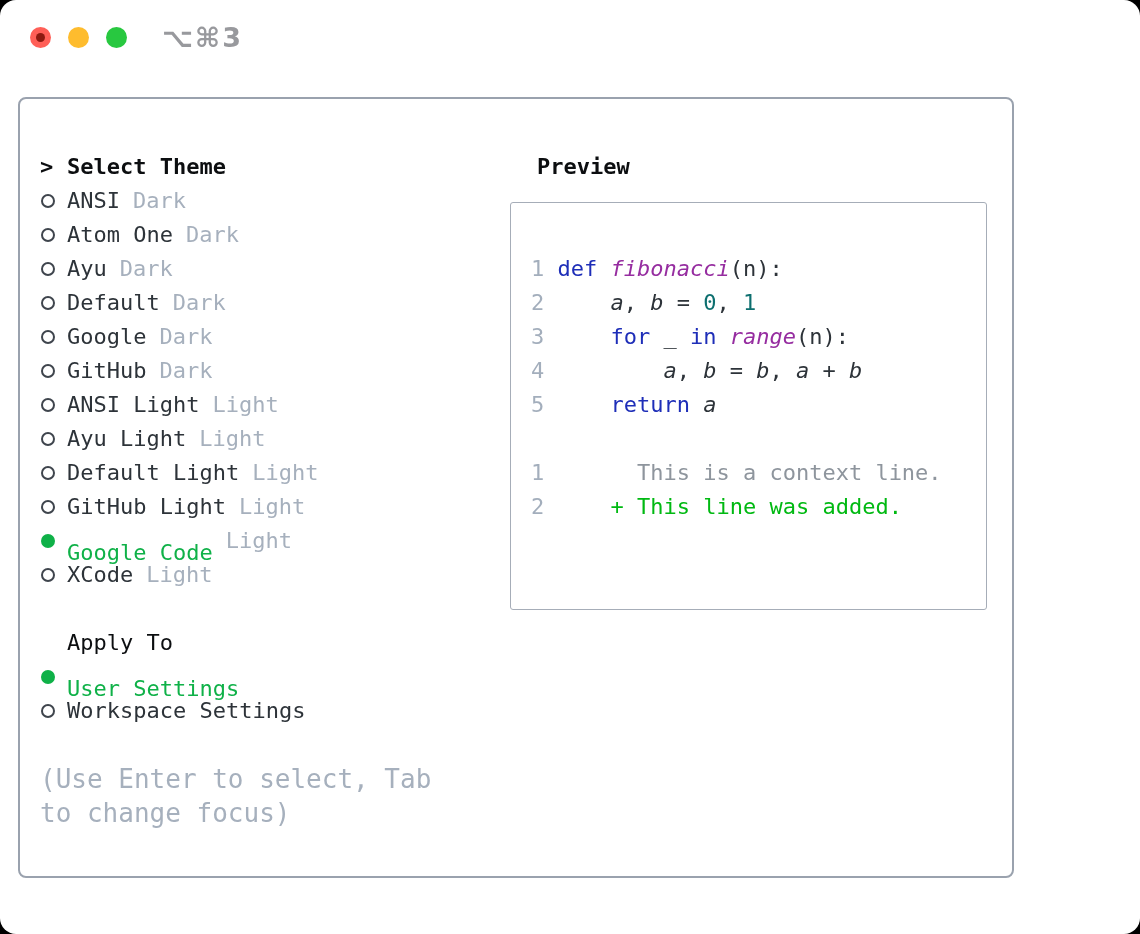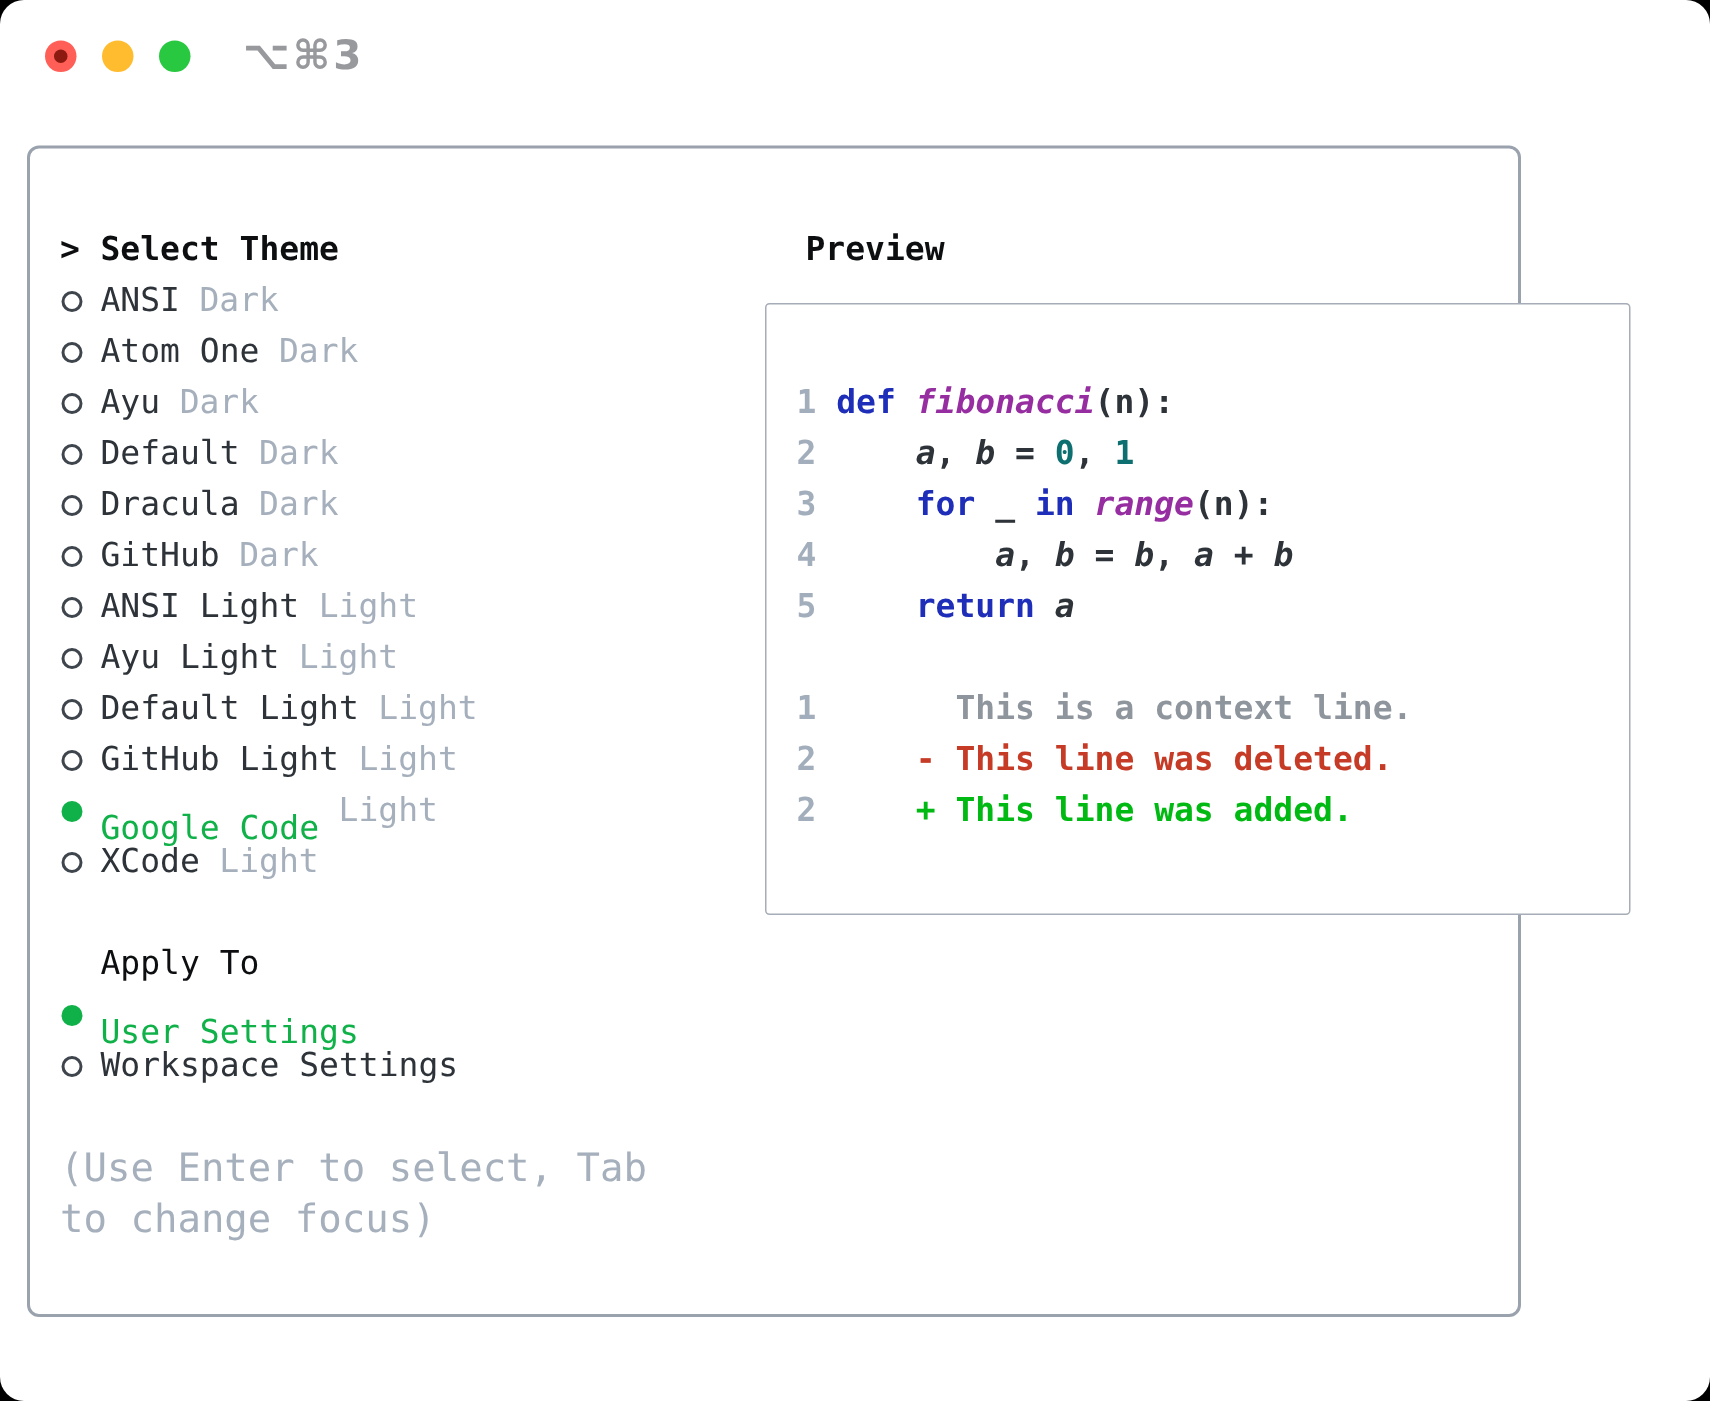--- a/index.html
+++ b/index.html
@@ -36,21 +36,21 @@
   .ring.sel{background:var(--accent_green);border-color:var(--accent_green);}
   .hdr{font-weight:700;color:var(--heading_black);}
   .hdr2{color:var(--heading_black);}
   .item-name{color:var(--text_dark);}
   .item-name.sel{color:var(--accent_green);margin-top:24px;}
   .variant{color:var(--muted_gray);margin-left:13px;}
   .spacer{height:34px;}
   .hint{margin-left:0;color:var(--muted_gray);font-size:26px;line-height:34px;white-space:normal;}
   
   .preview-title{position:absolute;left:482px;top:51px;height:34px;line-height:34px;font-size:22px;font-weight:700;color:var(--heading_black);margin-left:35px;}
-  .preview-box{position:absolute;left:490px;top:103px;width:577px;height:408px;border:1.5px solid var(--box_border);border-radius:3px;background:#fff;overflow:hidden;font-weight:bold;}
+  .preview-box{position:absolute;left:490px;top:103px;width:477px;height:408px;border:1.5px solid var(--box_border);border-radius:3px;background:#fff;overflow:hidden;}
   .code{padding:49px 0 0 20px;font-size:22px;line-height:34px;}
   .code-row{white-space:pre;height:34px;}
   .lnum{color:var(--linenum_gray);}
   .tk-keyword{color:var(--keyword_blue);}
   .tk-function{color:var(--function_purple);font-style:italic;}
   .tk-variable{color:var(--text_dark);font-style:italic;}
   .tk-number{color:var(--number_teal);}
   .tk-plain{color:var(--text_dark);}
   .tk-context{color:var(--context_gray);margin-top:25px;}
   .tk-deleted{color:var(--deleted_red);}
@@ -75,21 +75,21 @@
     <div class="left-col">
       <div class="row">
         <span class="marker-cell"><span class="cursor-char">&gt;</span></span>
         <span class="hdr">Select Theme</span>
       </div>
       <div id="theme-list">
           <div class="row"><span class="marker-cell"><span class="ring"></span></span><span class="item-name">ANSI</span><span class="variant">Dark</span></div>
           <div class="row"><span class="marker-cell"><span class="ring"></span></span><span class="item-name">Atom One</span><span class="variant">Dark</span></div>
           <div class="row"><span class="marker-cell"><span class="ring"></span></span><span class="item-name">Ayu</span><span class="variant">Dark</span></div>
           <div class="row"><span class="marker-cell"><span class="ring"></span></span><span class="item-name">Default</span><span class="variant">Dark</span></div>
-          <div class="row"><span class="marker-cell"><span class="ring"></span></span><span class="item-name">Dracula</span><span class="variant">Dark</span></div>
+          <div class="row"><span class="marker-cell"><span class="ring"></span></span><span class="item-name">Google</span><span class="variant">Dark</span></div>
           <div class="row"><span class="marker-cell"><span class="ring"></span></span><span class="item-name">GitHub</span><span class="variant">Dark</span></div>
           <div class="row"><span class="marker-cell"><span class="ring"></span></span><span class="item-name">ANSI Light</span><span class="variant">Light</span></div>
           <div class="row"><span class="marker-cell"><span class="ring"></span></span><span class="item-name">Ayu Light</span><span class="variant">Light</span></div>
           <div class="row"><span class="marker-cell"><span class="ring"></span></span><span class="item-name">Default Light</span><span class="variant">Light</span></div>
           <div class="row"><span class="marker-cell"><span class="ring"></span></span><span class="item-name">GitHub Light</span><span class="variant">Light</span></div>
           <div class="row"><span class="marker-cell"><span class="ring sel"></span></span><span class="item-name sel">Google Code</span><span class="variant">Light</span></div>
           <div class="row"><span class="marker-cell"><span class="ring"></span></span><span class="item-name">XCode</span><span class="variant">Light</span></div>
         </div>
       <div class="spacer"></div>
       <div class="row">
@@ -107,19 +107,18 @@
     <div class="preview-title">Preview</div>
     <div class="preview-box">
       <div class="code" id="code-lines">
           <div class="code-row"><span class="lnum">1 </span><span class="tk-keyword">def </span><span class="tk-function">fibonacci</span><span class="tk-plain">(n):</span></div>
           <div class="code-row"><span class="lnum">2 </span><span class="tk-plain">    </span><span class="tk-variable">a</span><span class="tk-plain">, </span><span class="tk-variable">b</span><span class="tk-plain"> = </span><span class="tk-number">0</span><span class="tk-plain">, </span><span class="tk-number">1</span></div>
           <div class="code-row"><span class="lnum">3 </span><span class="tk-plain">    </span><span class="tk-keyword">for</span><span class="tk-plain"> _ </span><span class="tk-keyword">in</span><span class="tk-plain"> </span><span class="tk-function">range</span><span class="tk-plain">(n):</span></div>
           <div class="code-row"><span class="lnum">4 </span><span class="tk-plain">        </span><span class="tk-variable">a</span><span class="tk-plain">, </span><span class="tk-variable">b</span><span class="tk-plain"> = </span><span class="tk-variable">b</span><span class="tk-plain">, </span><span class="tk-variable">a</span><span class="tk-plain"> + </span><span class="tk-variable">b</span></div>
           <div class="code-row"><span class="lnum">5 </span><span class="tk-plain">    </span><span class="tk-keyword">return</span><span class="tk-plain"> </span><span class="tk-variable">a</span></div>
           <div class="code-row"><span class="lnum">  </span></div>
           <div class="code-row"><span class="lnum">1 </span><span class="tk-context">      This is a context line.</span></div>
-          <div class="code-row"><span class="lnum">2 </span><span class="tk-deleted">    - This line was deleted.</span></div>
           <div class="code-row"><span class="lnum">2 </span><span class="tk-added">    + This line was added.</span></div>
         </div>
     </div>
 
   </div>
 </div>
 
 </body></html>

